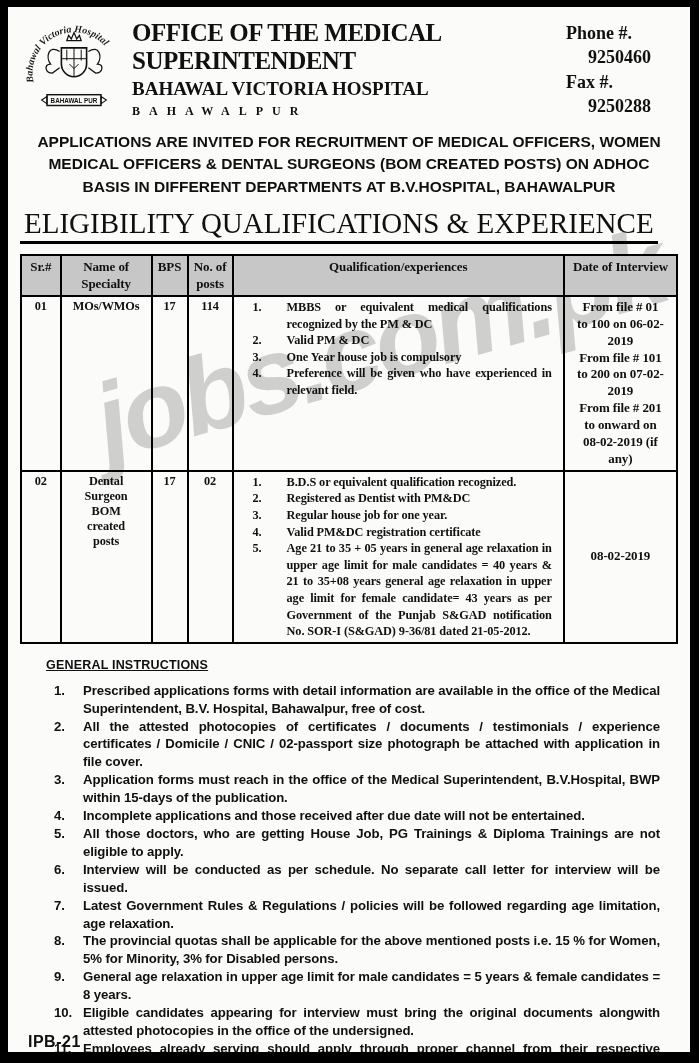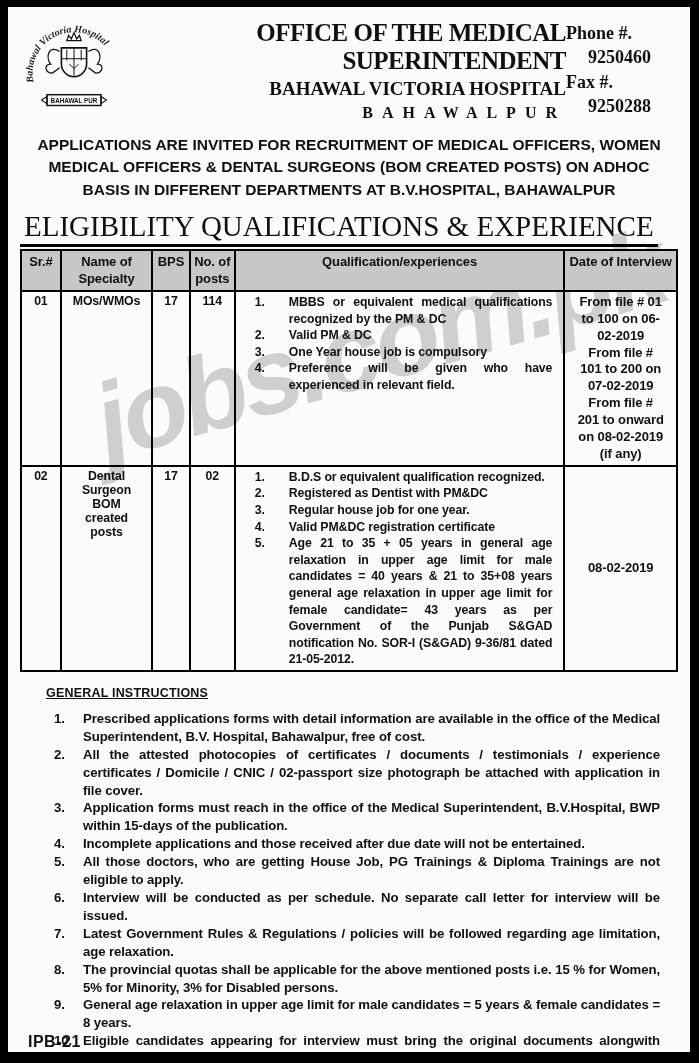--- a/index.html
+++ b/index.html
@@ -26,47 +26,47 @@
     white-space:nowrap;
     z-index:1;
     pointer-events:none;
   }
 
   .content { position:relative; z-index:2; padding:6px 12px 0 12px; }
 
   
   .doc-header { display:flex; align-items:flex-start; margin-top:2px; }
   .logo-wrap { width:112px; flex:0 0 112px; padding-top:2px; }
-  .head-center { flex:1; text-align:right; font-family:"Liberation Serif", serif; padding-top:4px; }
+  .head-center { flex:1; text-align:left; font-family:"Liberation Serif", serif; padding-top:4px; }
   .office-title { font-size:25px; font-weight:700; letter-spacing:-0.5px; line-height:1.12; }
   .hospital-name { font-size:19px; font-weight:700; margin-top:3px; }
-  .city-name { font-size:16px; font-weight:700; letter-spacing:9px; margin-top:4px; }
+  .city-name { font-size:12px; font-weight:700; letter-spacing:9px; margin-top:4px; }
   .contact { flex:0 0 112px; font-family:"Liberation Serif", serif; font-weight:700; font-size:18px; padding-top:6px; line-height:1.35; }
   .contact .c-value { padding-left:22px; font-weight:700; }
 
   
   .announcement {
     font-family:Liberation Sans, sans-serif; font-weight:700;
     font-size:15.5px; line-height:1.45; text-align:center;
     max-width:630px; margin:12px auto 0 auto;
   }
 
   .section-title {
     text-align:left; margin-top:9px;
     font-family:"Liberation Serif", serif; font-weight:400; font-size:29px;
   }
   .section-title span {
     border-bottom:3px solid #000; padding:0 4px 1px 4px; display:inline-block;
   }
 
   
   table.elig {
-    width:100%; border-collapse:collapse; margin-top:2px;
+    width:100%; border-collapse:collapse; margin-top:10px;
     border:2px solid #000;
-    font-size:12.3px; font-weight:700; letter-spacing:-0.1px;
+    font-size:12.3px; font-weight:700; letter-spacing:-0.1px;font-family:Liberation Serif, serif;
   }
   table.elig th, table.elig td { border:2px solid #000; vertical-align:top; padding:2px 11px; }
   table.elig thead th { background:#c7c7c7; text-align:center; font-size:13px; padding:3px 2px; line-height:1.25; }
   td.c { text-align:center; }
   td.qual { padding:3px 6px 3px 4px; }
   ol.qlist { list-style:none; counter-reset:q; }
   ol.qlist li { counter-increment:q; position:relative; padding-left:42px; line-height:1.35; text-align:justify; }
   ol.qlist li::before { content:counter(q) "."; position:absolute; left:8px; }
   td.dates { text-align:center; font-size:13px; padding:4px 3px; line-height:1.3; }
   td.dates.mid { vertical-align:middle; }

